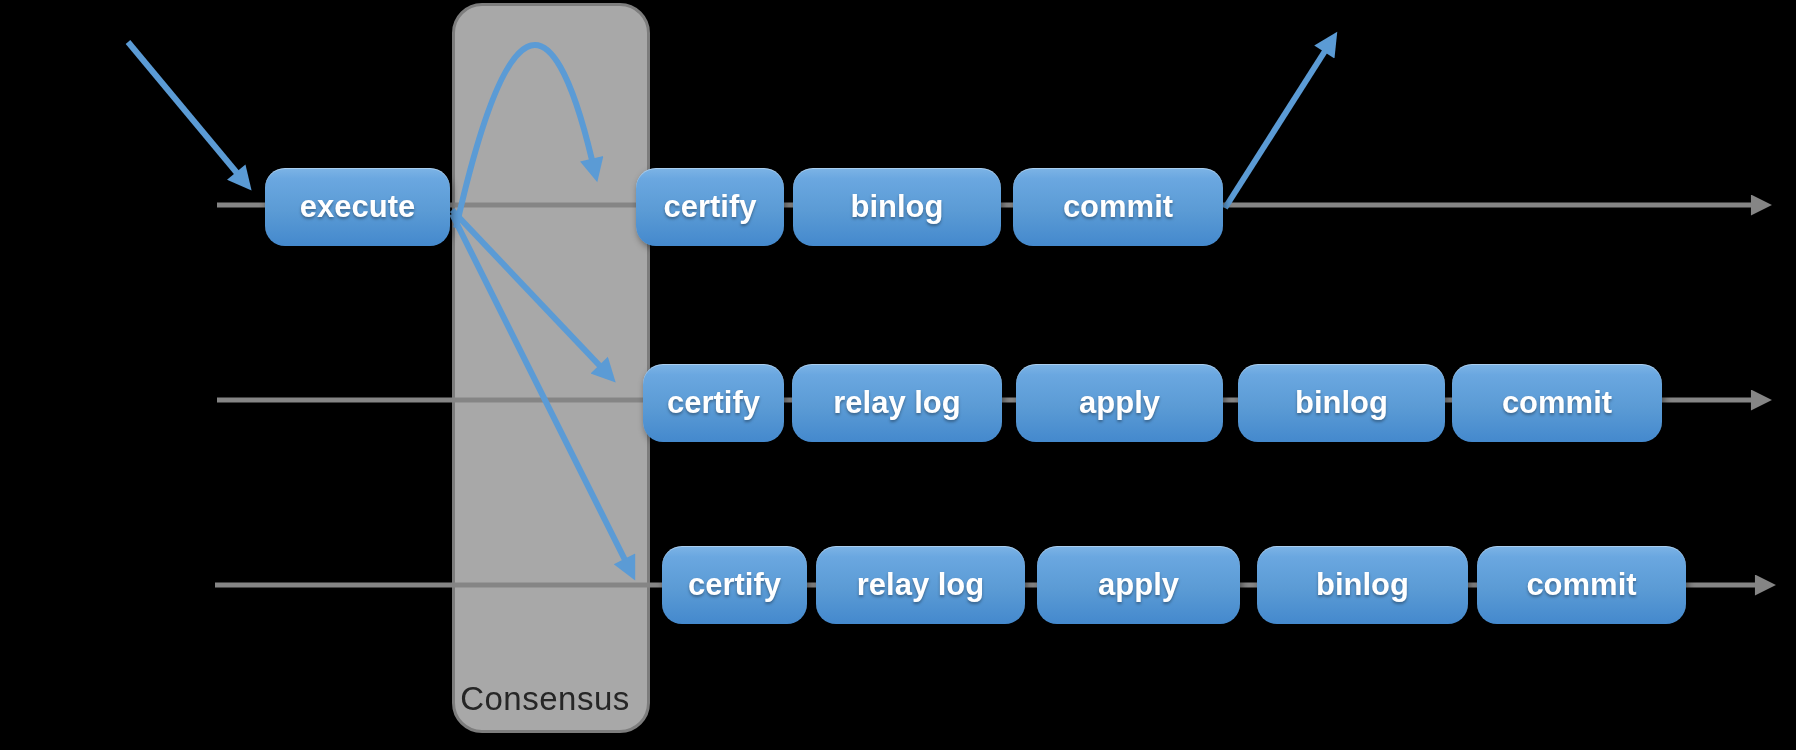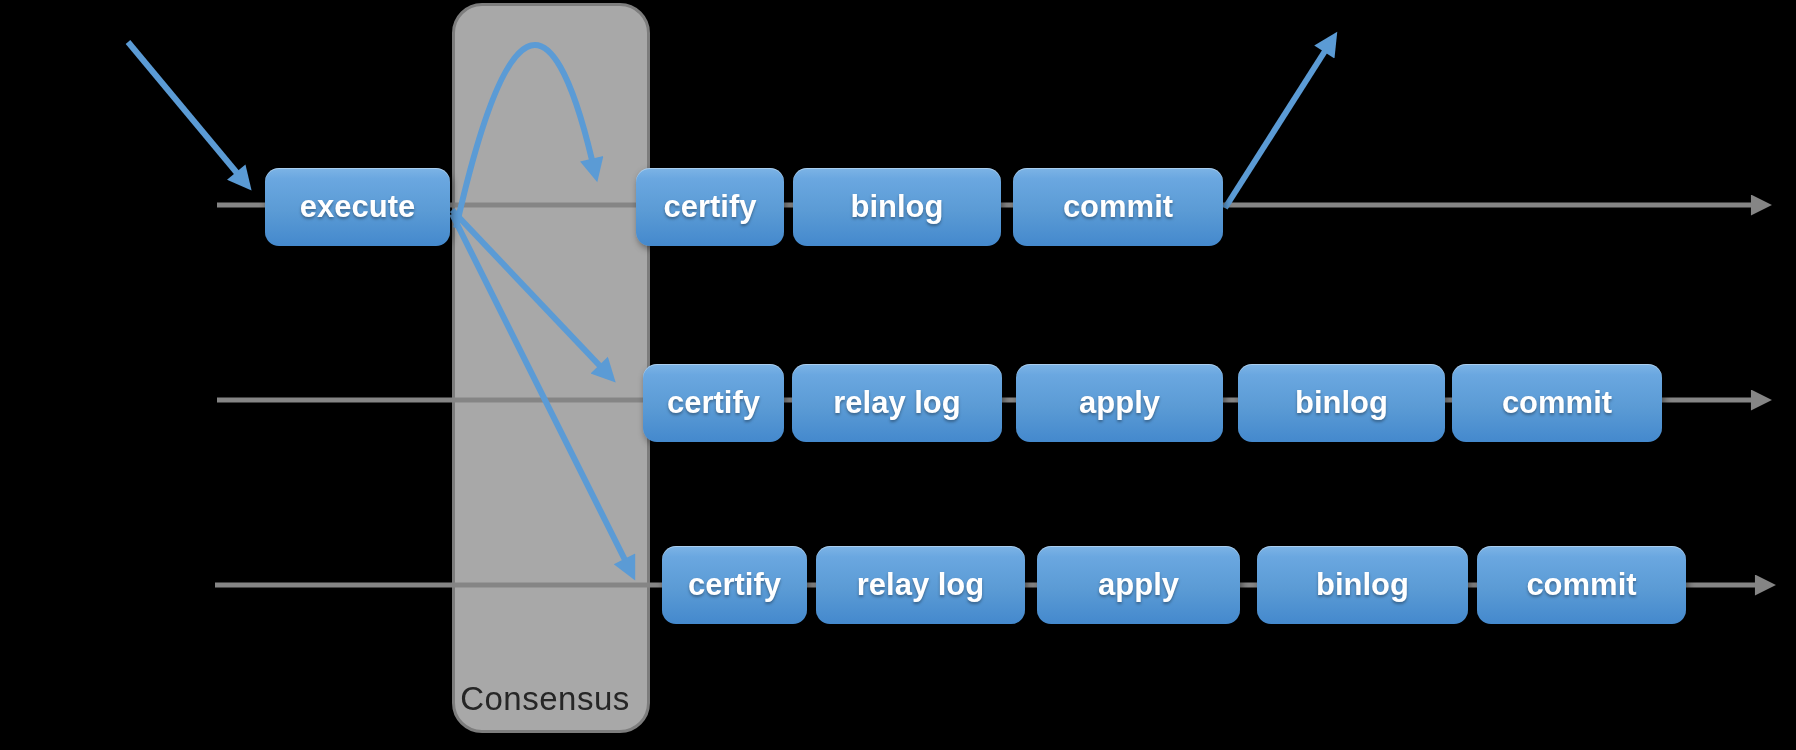--- a/index.html
+++ b/index.html
@@ -26,21 +26,21 @@
     font-size:33px;
     color:#262626;
     letter-spacing:0.5px;
   }
   #arrow-layer{
     position:absolute;left:0;top:0;width:1796px;height:750px;
   }
   .node{
     position:absolute;
     height:78px;
-    border-radius:14px;
+    border-radius:20px;
     background:linear-gradient(180deg,#7db4e6 0%,#6aa7e0 14%,#5b9bd5 55%,#4489cd 100%);
     box-shadow:inset 0 1px 0 rgba(255,255,255,0.35), 2px 3px 7px rgba(0,0,0,0.45);
     display:flex;align-items:center;justify-content:center;
     color:#fff;
     font-size:31px;
     font-weight:bold;
     text-shadow:0 2px 3px rgba(0,0,0,0.35);
     white-space:nowrap;
   }
 </style>

